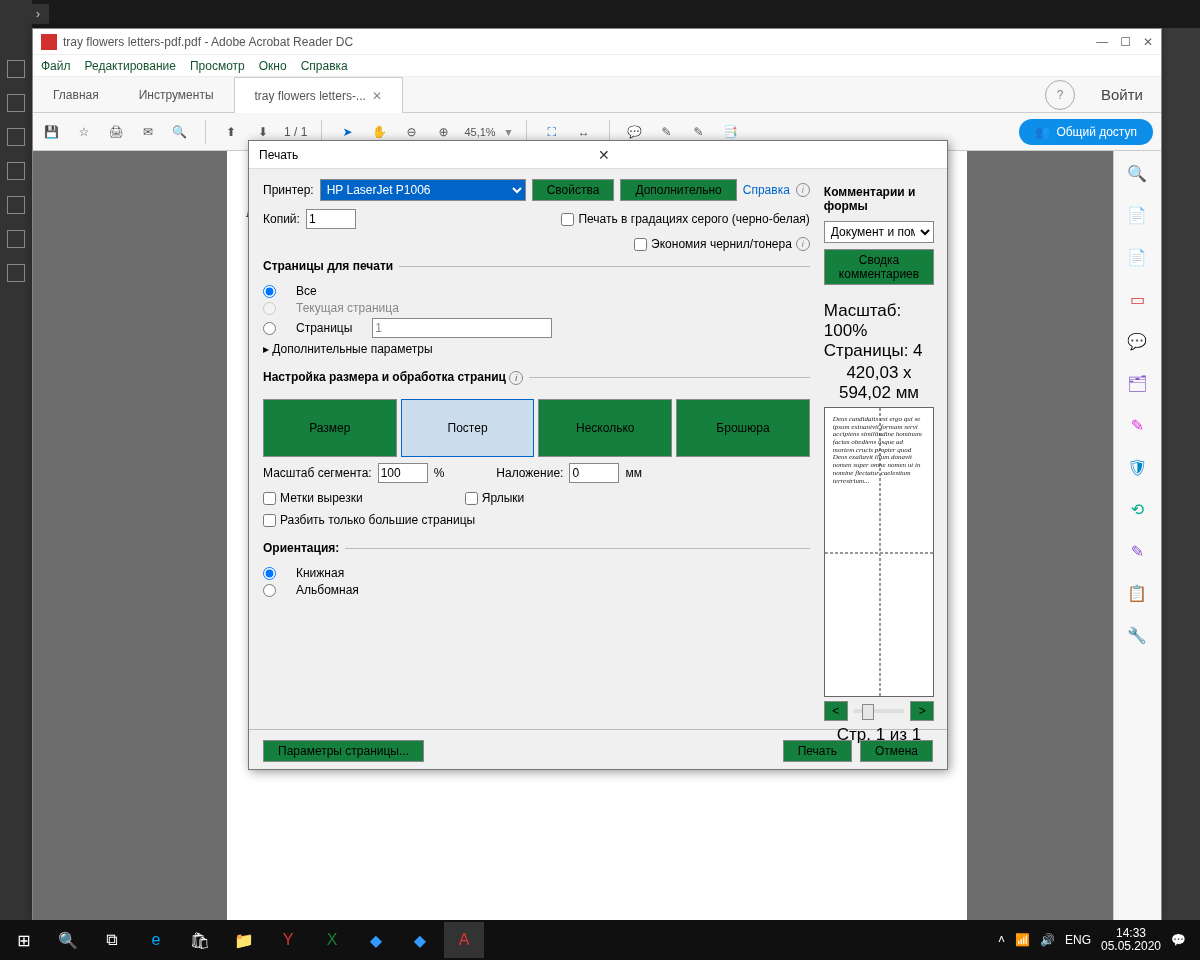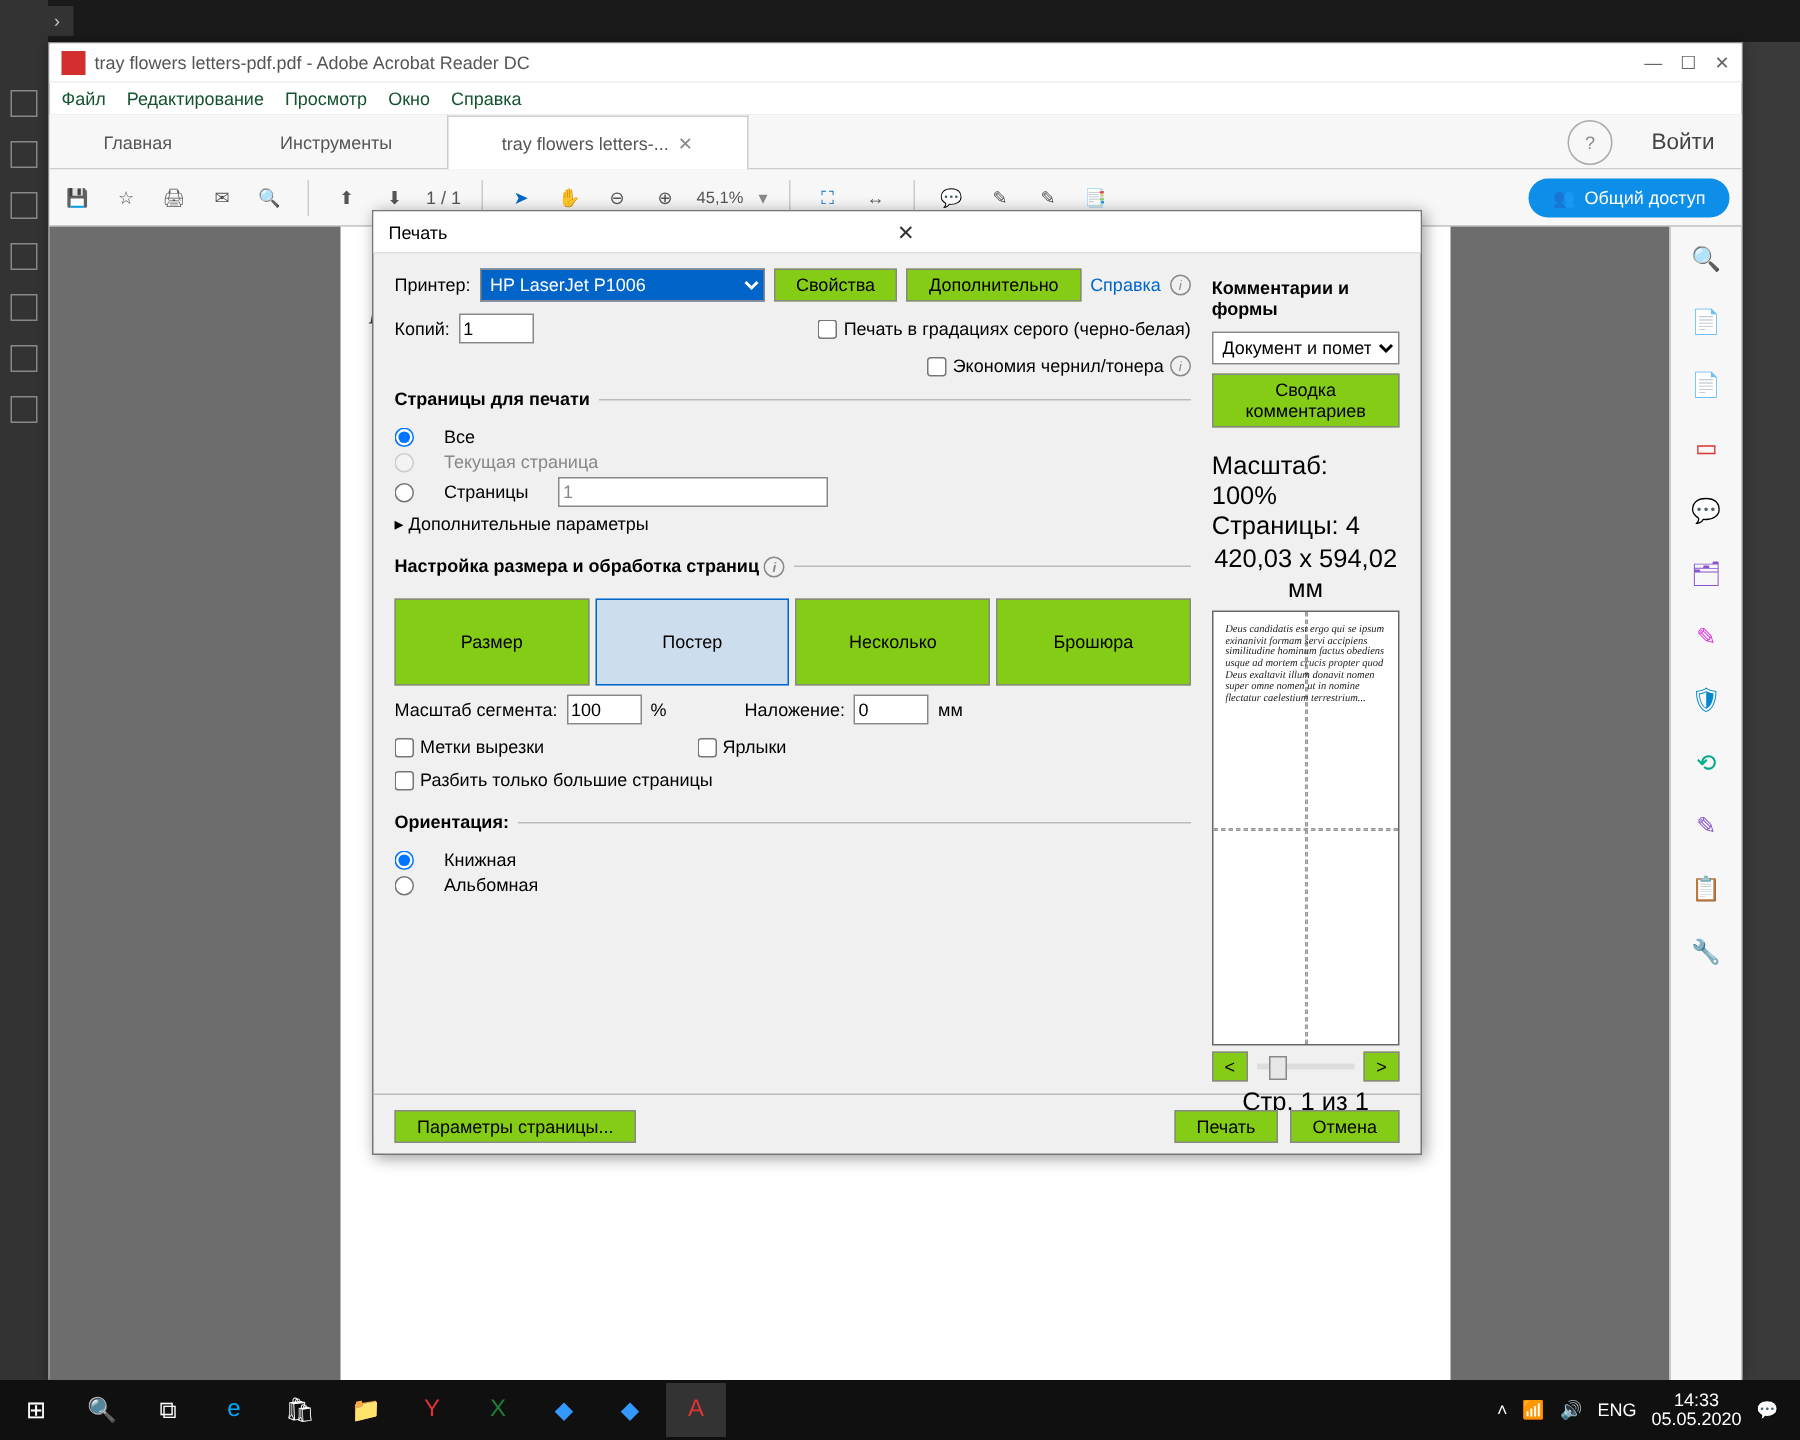--- a/index.html
+++ b/index.html
@@ -6,21 +6,21 @@
 body{background:#3a3a3a;width:1200px;height:960px;overflow:hidden;position:relative}
 .browser-top{background:#1a1a1a;height:28px;display:flex;align-items:center;padding:0 4px;gap:1px}
 .browser-top .bi{width:22px;height:20px;background:#333;display:flex;align-items:center;justify-content:center}
 .app-window{position:absolute;left:32px;top:28px;width:1130px;height:892px;background:#fff;border:1px solid #888;box-shadow:0 0 8px rgba(0,0,0,.3)}
 .titlebar{height:26px;background:#fff;display:flex;align-items:center;padding:0 8px;border-bottom:1px solid #eee}
 .titlebar .ico{width:16px;height:16px;background:#d32f2f;margin-right:6px}
 .titlebar .t{flex:1;color:#555}
 .winbtns{display:flex;gap:12px;color:#666;font-size:14px}
 .menubar{height:22px;display:flex;align-items:center;padding:0 8px;gap:14px;color:#14532d;border-bottom:1px solid #eee}
 .tabbar{height:36px;display:flex;align-items:stretch;border-bottom:1px solid #ccc;background:#f7f7f7}
-.tab{padding:0 36px;display:flex;align-items:center;color:#555;cursor:pointer}
+.tab{padding:0 20px;display:flex;align-items:center;color:#555;cursor:pointer}
 .tab.active{background:#fff;border-top:1px solid #ccc;border-right:1px solid #ccc;border-left:1px solid #ccc;margin-bottom:-1px}
 .tabx{margin-left:6px;color:#888}
 .tbar-spacer{flex:1}
 .signin{padding:0 18px;display:flex;align-items:center;color:#444;font-size:15px}
 .help-icon{width:30px;height:30px;border:1px solid #aaa;border-radius:50%;margin:3px 8px;display:flex;align-items:center;justify-content:center;color:#888}
 .toolbar{height:38px;display:flex;align-items:center;padding:0 8px;gap:10px;border-bottom:1px solid #ccc;background:#f7f7f7}
 .tbtn{width:22px;height:22px;color:#555;display:flex;align-items:center;justify-content:center;cursor:pointer}
 .sep{width:1px;height:24px;background:#ccc;margin:0 4px}
 .pagenum{color:#555}
 .zoom{color:#555;font-size:11px}
@@ -34,22 +34,22 @@
 .dialog{position:absolute;left:248px;top:140px;width:700px;height:630px;background:#f0f0f0;border:1px solid #777;box-shadow:2px 2px 10px rgba(0,0,0,.4);z-index:10}
 .dlg-title{height:28px;background:#fff;display:flex;align-items:center;padding:0 10px;border-bottom:1px solid #ddd}
 .dlg-title span{flex:1}
 .dlg-close{cursor:pointer;font-size:14px;color:#333}
 .dlg-body{padding:10px 14px;height:560px;display:flex;gap:14px}
 .dlg-left{flex:1}
 .dlg-right{width:250px}
 .row{display:flex;align-items:center;gap:6px;margin-bottom:8px}
 .dlg-body label{color:#000}
 select,input[type=text],input[type=number]{border:1px solid #888;padding:2px;background:#fff;font-size:12px}
-.sel-printer{width:190px;background:#0064c8;color:#fff}
-button.std{border:1px solid #888;background:#84cc16;padding:3px 14px;cursor:pointer}
+.sel-printer{width:206px;background:#0064c8;color:#fff}
+button.std{border:1px solid #888;background:#15803d;padding:3px 14px;cursor:pointer}
 .help-link{color:#06c;margin-left:auto}
 .chk{display:flex;align-items:center;gap:4px}
 input[type=checkbox],input[type=radio]{margin:0}
 fieldset{border:none;border-top:1px solid #bbb;padding:8px 0;margin-top:6px}
 fieldset legend{font-weight:bold;padding-right:6px}
 .radio-grp label{display:flex;align-items:center;gap:20px;margin:3px 0}
 .btnrow{display:flex;gap:4px;margin:6px 0}
 .btnrow button{flex:1;padding:21px 4px}
 button.active{background:#cde;border-color:#06c}
 .spin{width:50px}

